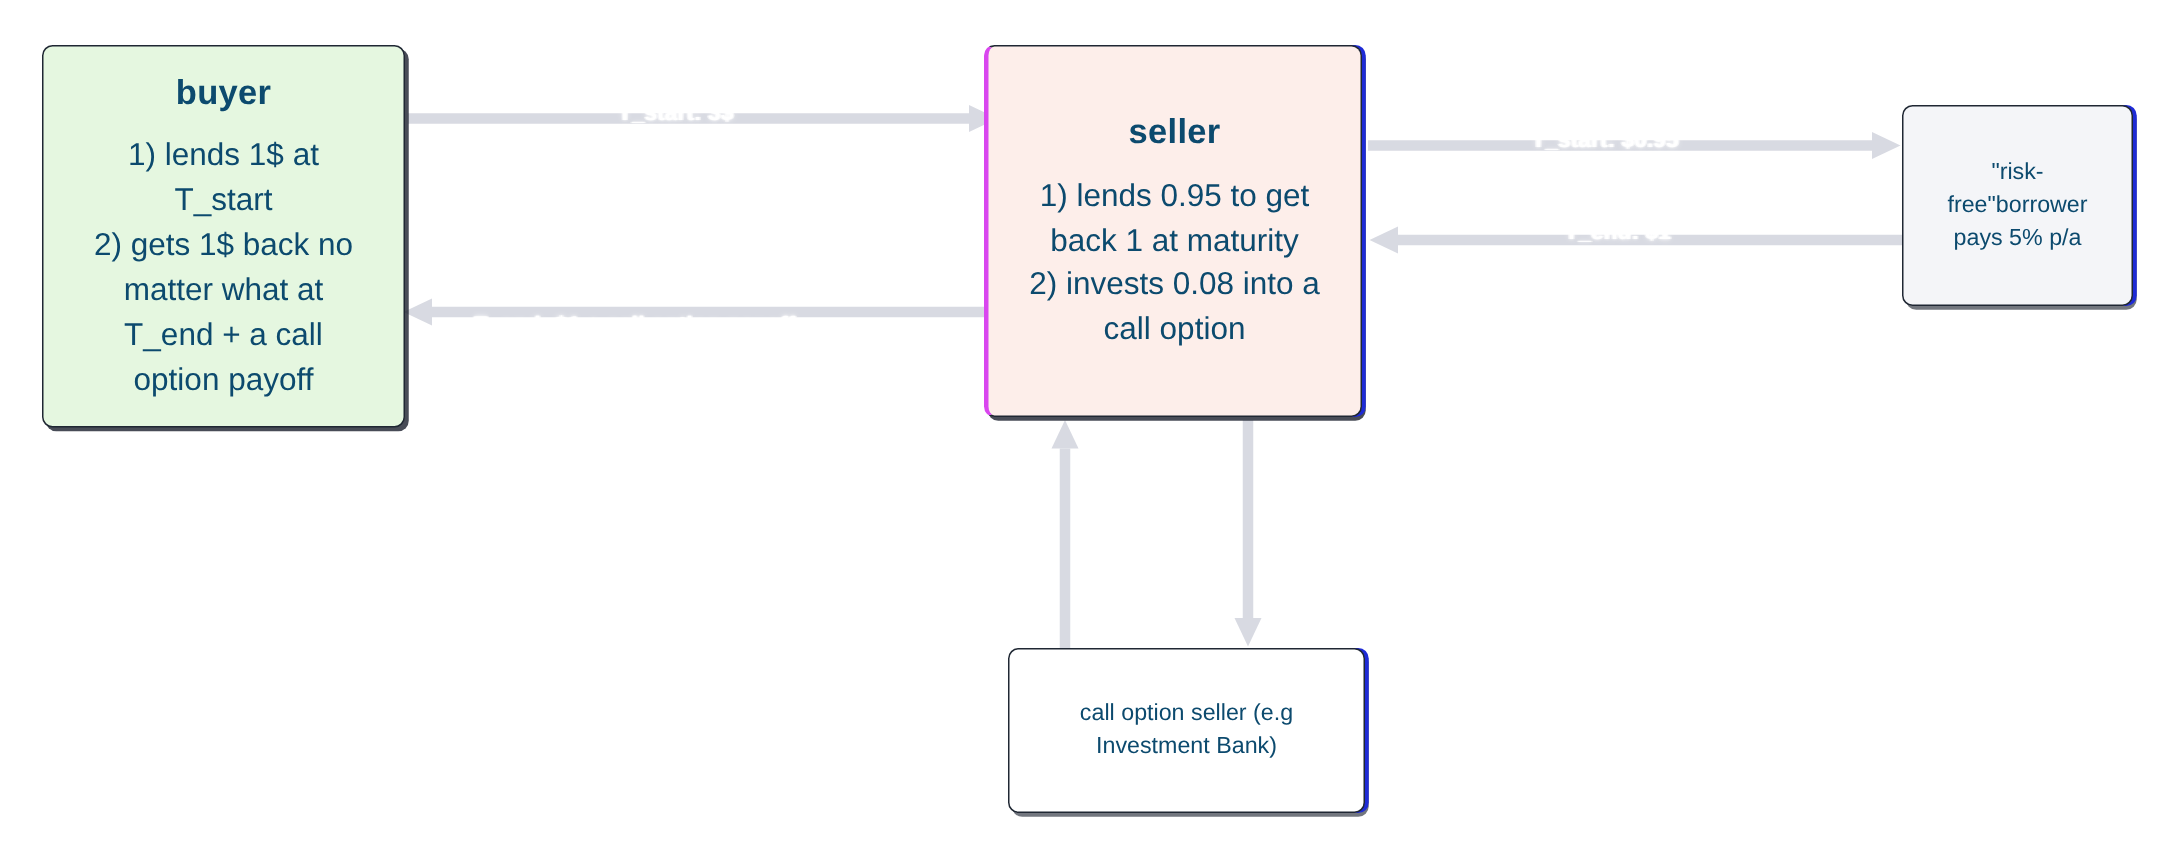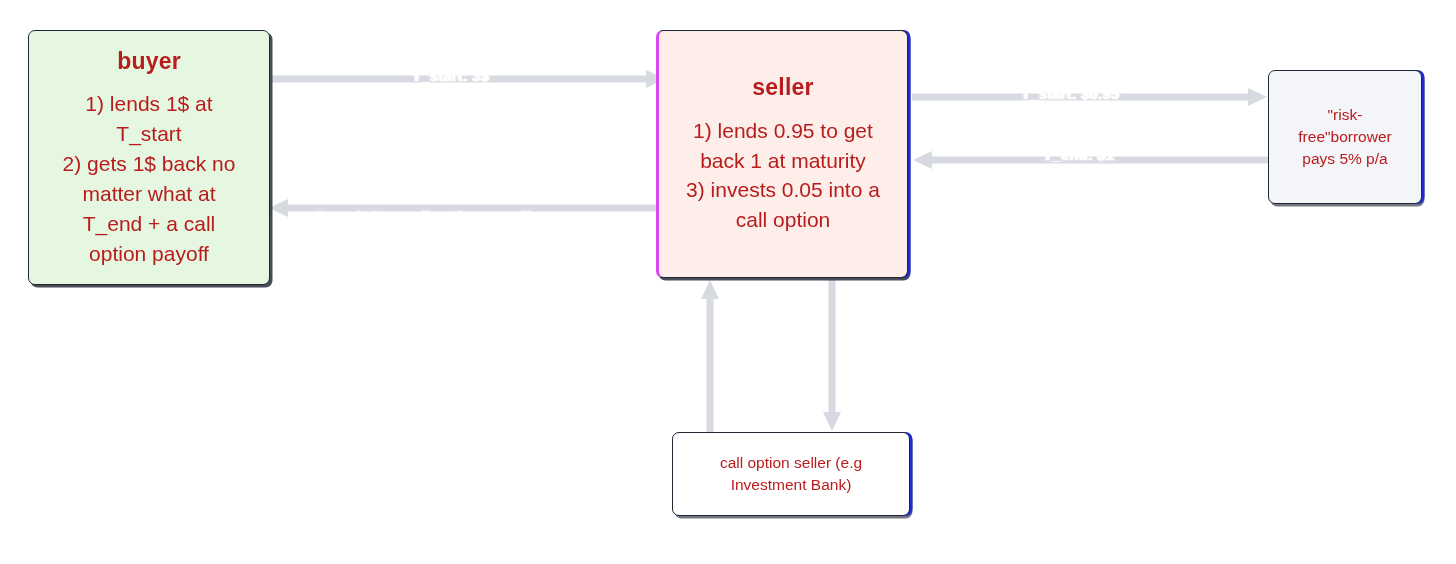--- a/index.html
+++ b/index.html
@@ -20,21 +20,21 @@
   .node {
     position: absolute;
     box-sizing: border-box;
     border: 1.4px solid #1f2733;
     border-radius: 7px;
     display: flex;
     flex-direction: column;
     align-items: center;
     justify-content: center;
     text-align: center;
-    color: #b91c1c;
+    color: #0c4a6e;
     padding: 6px 27px;
   }
   .node .title {
     font-size: 23px;
     font-weight: bold;
     line-height: 1.25;
     letter-spacing: .2px;
   }
   .node .body {
     font-size: 21px;
@@ -64,21 +64,21 @@
   }
   #node-seller .title { margin-bottom: 14px; }
 
   #node-riskfree {
     left: 1268px; top: 70px; width: 154px; height: 134px;
     background: #f4f5f8;
     box-shadow: 2.5px 0 0 0 #1e2bd6, 2.5px 2.5px 0 0 rgba(20,26,40,.6);
   }
 
   #node-callseller {
-    left: 672px; top: 432px; width: 238px; height: 84px;
+    left: 672px; top: 432px; width: 238px; height: 110px;
     background: #ffffff;
     box-shadow: 2.5px 0 0 0 #1e2bd6, 2.5px 2.5px 0 0 rgba(20,26,40,.6);
   }
 
   
   .edge-layer {
     position: absolute;
     left: 0; top: 0;
     width: 1456px; height: 564px;
     pointer-events: none;
@@ -158,21 +158,21 @@
 
   <div class="node" id="node-buyer">
     <div class="title">buyer</div>
     <div class="body">1) lends 1$ at T_start
 2) gets 1$ back no matter what at T_end + a call option payoff</div>
   </div>
 
   <div class="node" id="node-seller">
     <div class="title">seller</div>
     <div class="body">1) lends 0.95 to get back 1 at maturity
-3) invests 0.05 into a call option</div>
+2) invests 0.08 into a call option</div>
   </div>
 
   <div class="node" id="node-riskfree">
     <div class="plain">"risk-free"borrower pays 5% p/a</div>
   </div>
 
   <div class="node" id="node-callseller">
     <div class="plain">call option seller (e.g Investment Bank)</div>
   </div>
 

